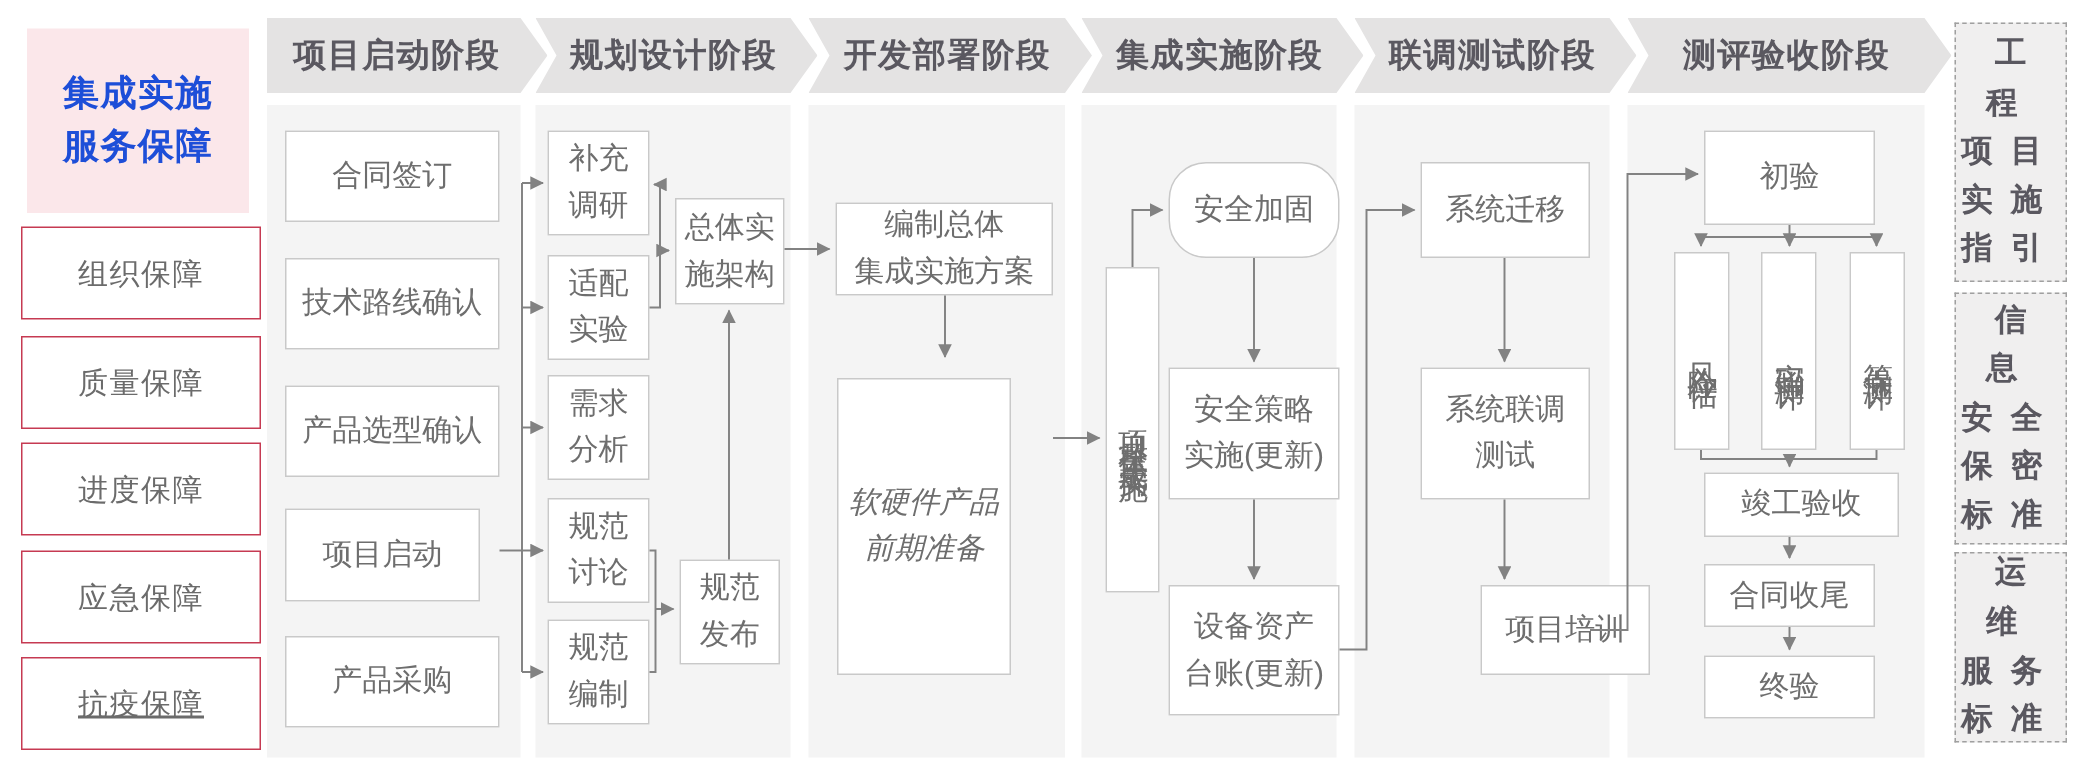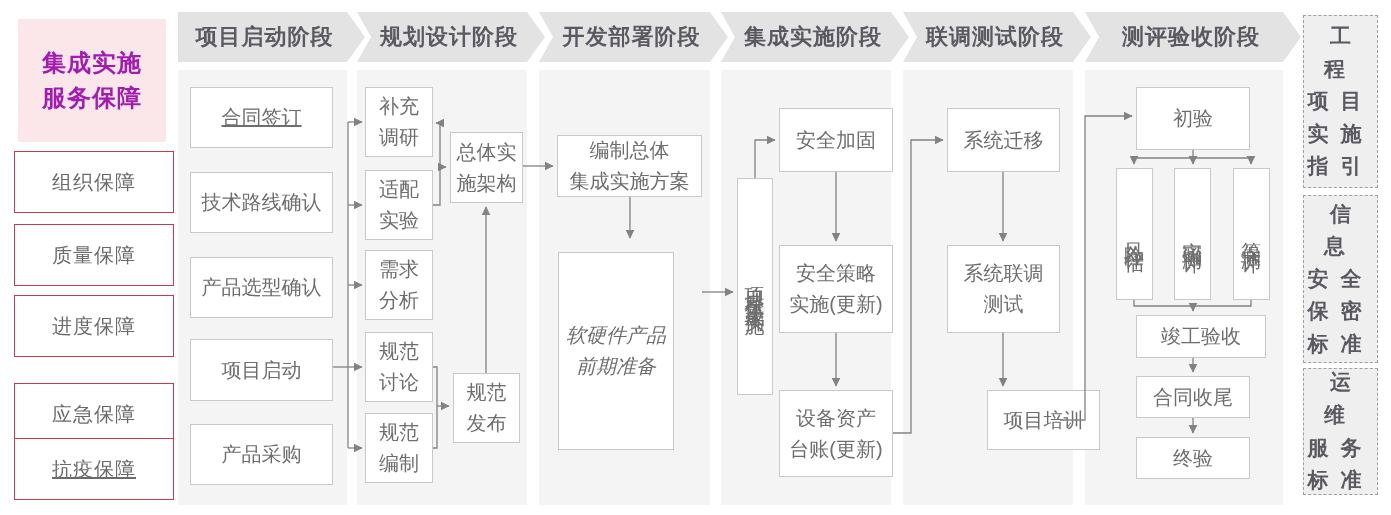--- a/index.html
+++ b/index.html
@@ -1,20 +1,20 @@
 <!DOCTYPE html>
 <html><head>
 <meta charset="utf-8">
 <style>
   html,body{margin:0;padding:0;background:#ffffff;font-family:"Liberation Sans",sans-serif;}
   #canvas{position:relative;width:1391px;height:515px;background:#ffffff;overflow:hidden;}
 
   
   .sb-title{position:absolute;left:18px;top:19px;width:148px;height:123px;background:#fbe7ea;
-    color:#a21caf;font-size:24px;font-weight:bold;line-height:1.45;letter-spacing:1px;
+    color:#1d4ed8;font-size:24px;font-weight:bold;line-height:1.45;letter-spacing:1px;
     display:flex;align-items:center;justify-content:center;text-align:center;white-space:pre-line;}
   .sb-item{position:absolute;left:14px;width:158px;height:60px;background:#ffffff;
     border:1.5px solid #c63a52;color:#6b6b6b;font-size:20px;letter-spacing:1px;
     display:flex;align-items:center;justify-content:center;}
 
   
   .col-panel{position:absolute;top:70px;height:435px;background:#f4f4f4;}
 
   
   .phase{position:absolute;top:12px;height:50px;background:#e4e3e3;color:#5a5860;
@@ -55,27 +55,27 @@
   <div class="phase mid" style="left:539px;width:189px;">开发部署阶段</div>
   <div class="phase mid" style="left:721px;width:188px;">集成实施阶段</div>
   <div class="phase mid" style="left:903px;width:188px;">联调测试阶段</div>
   <div class="phase mid" style="left:1085px;width:216px;">测评验收阶段</div>
 
   <div class="sb-title">集成实施
 服务保障</div>
   <div class="sb-item" style="top:151px;">组织保障</div>
   <div class="sb-item" style="top:224px;">质量保障</div>
   <div class="sb-item" style="top:295px;">进度保障</div>
-  <div class="sb-item" style="top:367px;margin-top:16px;">应急保障</div>
+  <div class="sb-item" style="top:367px;">应急保障</div>
   <div class="sb-item" style="top:438px;text-decoration:underline;">抗疫保障</div>
 
-  <div class="box" style="left:190px;top:87px;width:143px;height:61px;text-decoration:underline;">合同签订</div>
+  <div class="box" style="left:190px;top:87px;width:143px;height:61px;">合同签订</div>
   <div class="box" style="left:190px;top:172px;width:143px;height:61px;">技术路线确认</div>
   <div class="box" style="left:190px;top:257px;width:143px;height:61px;">产品选型确认</div>
-  <div class="box" style="left:190px;top:339px;width:143px;height:62px;">项目启动</div>
+  <div class="box" style="left:190px;top:339px;width:130px;height:62px;">项目启动</div>
   <div class="box" style="left:190px;top:424px;width:143px;height:61px;">产品采购</div>
 
   <div class="box" style="left:365px;top:87px;width:68px;height:70px;">补充
 调研</div>
   <div class="box" style="left:365px;top:170px;width:68px;height:70px;">适配
 实验</div>
   <div class="box" style="left:365px;top:250px;width:68px;height:70px;">需求
 分析</div>
   <div class="box" style="left:365px;top:332px;width:68px;height:70px;">规范
 讨论</div>
@@ -85,21 +85,21 @@
 施架构</div>
   <div class="box" style="left:453px;top:373px;width:67px;height:70px;">规范
 发布</div>
 
   <div class="box" style="left:557px;top:135px;width:145px;height:62px;">编制总体
 集成实施方案</div>
   <div class="box" style="left:558px;top:252px;width:116px;height:198px;font-style:italic;">软硬件产品
 前期准备</div>
 
   <div class="box vbox" style="left:737px;top:178px;width:36px;height:217px;">项目整体集成实施</div>
-  <div class="box" style="left:779px;top:108px;width:114px;height:64px;">安全加固</div>
+  <div class="box" style="left:779px;top:108px;width:114px;height:64px;border-radius:25px;">安全加固</div>
   <div class="box" style="left:779px;top:245px;width:114px;height:88px;">安全策略
 实施(更新)</div>
   <div class="box" style="left:779px;top:390px;width:114px;height:87px;">设备资产
 台账(更新)</div>
 
   <div class="box" style="left:947px;top:108px;width:113px;height:64px;">系统迁移</div>
   <div class="box" style="left:947px;top:245px;width:113px;height:88px;">系统联调
 测试</div>
   <div class="box" style="left:947px;top:390px;width:113px;height:60px;margin-left:40px;">项目培训</div>
 

